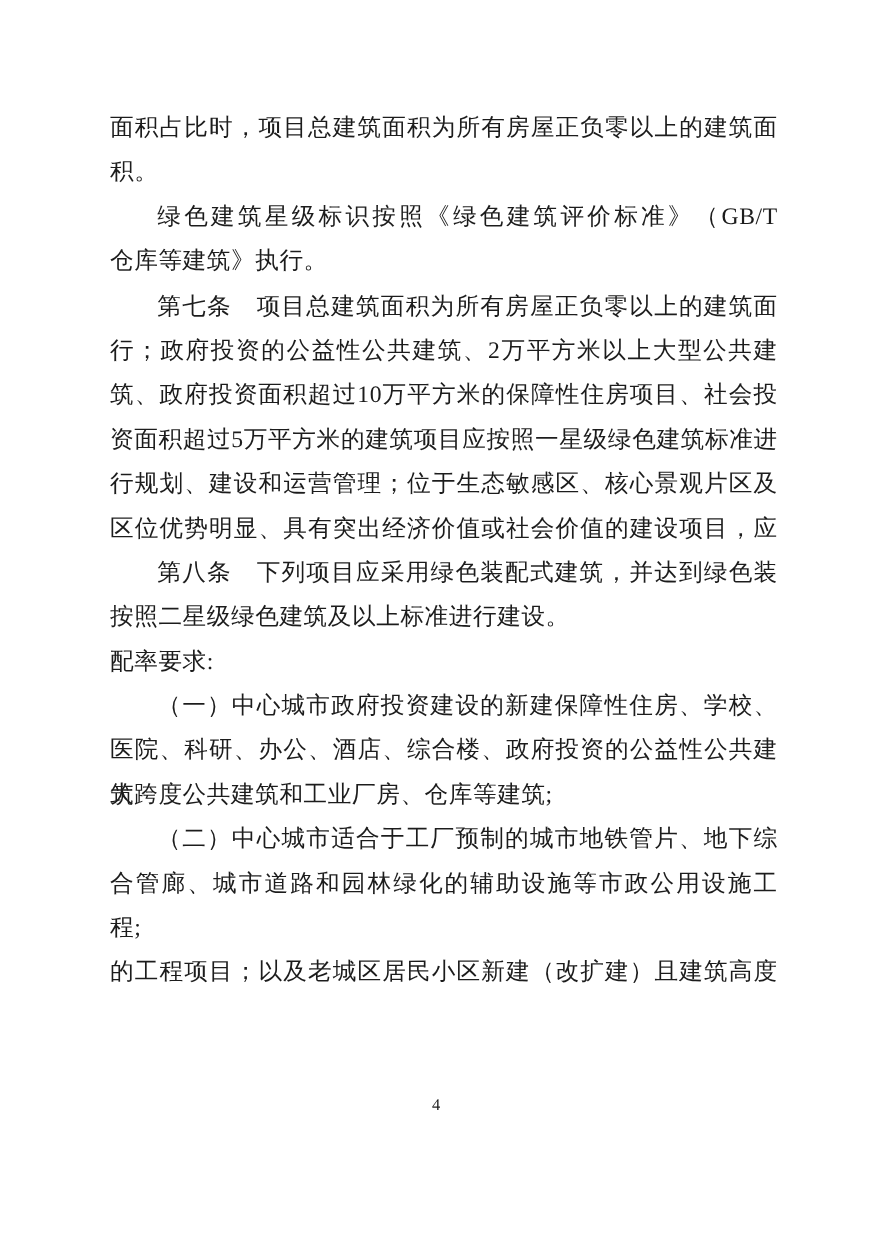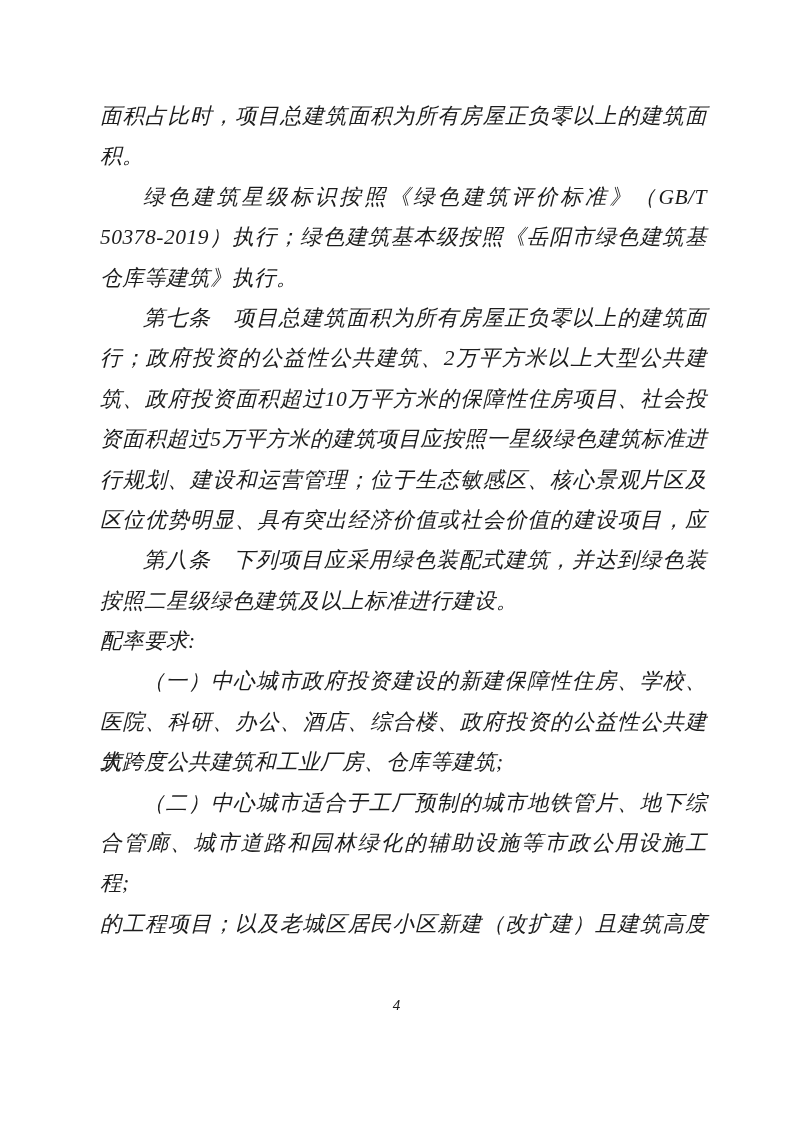--- a/index.html
+++ b/index.html
@@ -11,21 +11,20 @@
     height: 1122px;
     background: #ffffff;
     position: relative;
     overflow: hidden;
     font-family: "Liberation Serif", "DejaVu Serif", serif;
   }
   .page {
     position: absolute;
     inset: 0;
     background: #ffffff;
-    font-style: italic;
   }
   .body-text {
     position: absolute;
     left: 100px;
     top: 96px;
     width: 607px;
     color: #1c1c1c;
   }
   .line {
     height: 40.4px;
@@ -56,21 +55,20 @@
   }
 </style>
 </head>
 <body>
 
 <div class="page">
   <div class="body-text">
       <div class="line fill">面积占比时，项目总建筑面积为所有房屋正负零以上的建筑面</div>
       <div class="line">积。</div>
       <div class="line fill indent">绿色建筑星级标识按照《绿色建筑评价标准》（GB/T</div>
-      <div class="line fill">50378-2019）执行；绿色建筑基本级按照《岳阳市绿色建筑基</div>
       <div class="line">仓库等建筑》执行。</div>
       <div class="line fill indent">第七条　项目总建筑面积为所有房屋正负零以上的建筑面</div>
       <div class="line fill">行；政府投资的公益性公共建筑、2万平方米以上大型公共建</div>
       <div class="line fill">筑、政府投资面积超过10万平方米的保障性住房项目、社会投</div>
       <div class="line fill">资面积超过5万平方米的建筑项目应按照一星级绿色建筑标准进</div>
       <div class="line fill">行规划、建设和运营管理；位于生态敏感区、核心景观片区及</div>
       <div class="line fill">区位优势明显、具有突出经济价值或社会价值的建设项目，应</div>
       <div class="line fill indent">第八条　下列项目应采用绿色装配式建筑，并达到绿色装</div>
       <div class="line">按照二星级绿色建筑及以上标准进行建设。</div>
       <div class="line">配率要求:</div>

